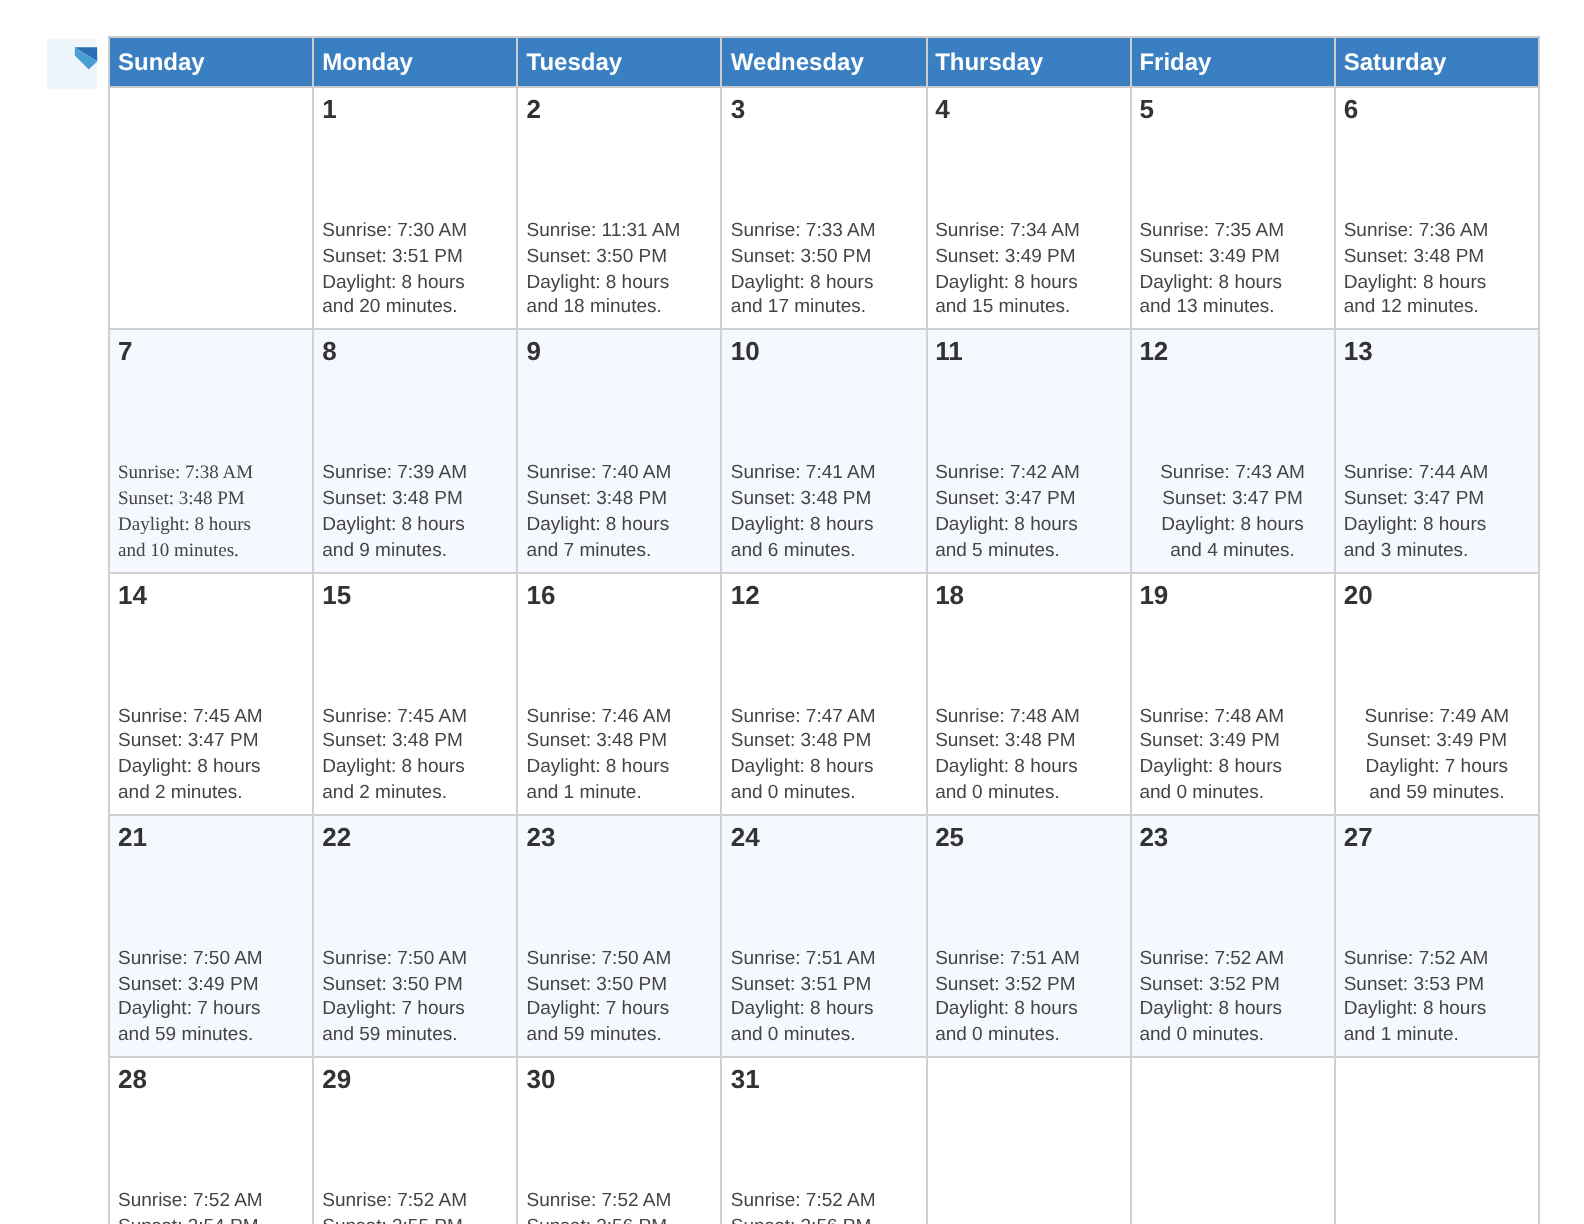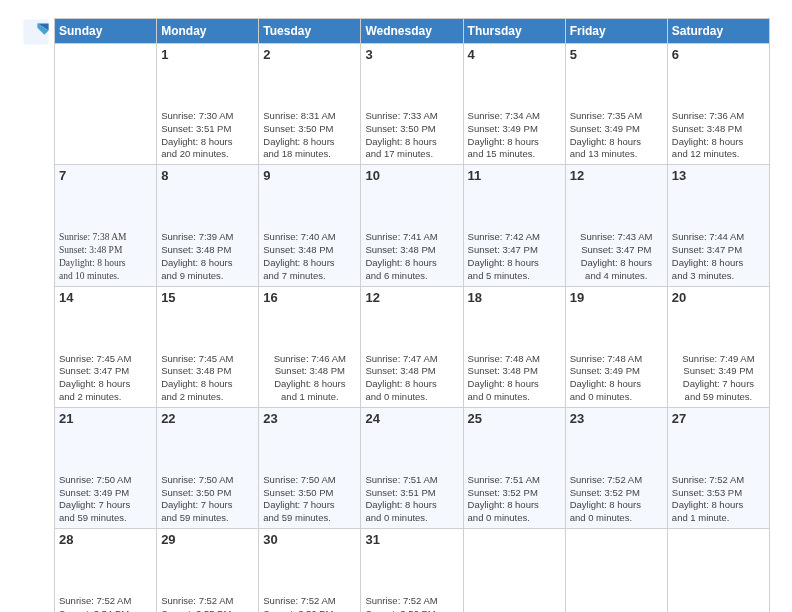--- a/index.html
+++ b/index.html
@@ -147,21 +147,21 @@
           <td class="empty-cell"></td>
           <td>
             <div class="day-number">1</div>
             <div class="day-info" style="white-space: pre-line;">Sunrise: 7:30 AM
 Sunset: 3:51 PM
 Daylight: 8 hours
 and 20 minutes.</div>
           </td>
           <td>
             <div class="day-number">2</div>
-            <div class="day-info" style="white-space: pre-line;">Sunrise: 8:31 AM
+            <div class="day-info" style="white-space: pre-line;">Sunrise: 11:31 AM
 Sunset: 3:50 PM
 Daylight: 8 hours
 and 18 minutes.</div>
           </td>
           <td>
             <div class="day-number">3</div>
             <div class="day-info" style="white-space: pre-line;">Sunrise: 7:33 AM
 Sunset: 3:50 PM
 Daylight: 8 hours
 and 17 minutes.</div>
@@ -249,21 +249,21 @@
           </td>
           <td>
             <div class="day-number">15</div>
             <div class="day-info" style="white-space: pre-line;">Sunrise: 7:45 AM
 Sunset: 3:48 PM
 Daylight: 8 hours
 and 2 minutes.</div>
           </td>
           <td>
             <div class="day-number">16</div>
-            <div class="day-info" style="white-space: pre-line; text-align: center;">Sunrise: 7:46 AM
+            <div class="day-info" style="white-space: pre-line;">Sunrise: 7:46 AM
 Sunset: 3:48 PM
 Daylight: 8 hours
 and 1 minute.</div>
           </td>
           <td>
             <div class="day-number">12</div>
             <div class="day-info" style="white-space: pre-line;">Sunrise: 7:47 AM
 Sunset: 3:48 PM
 Daylight: 8 hours
 and 0 minutes.</div>

